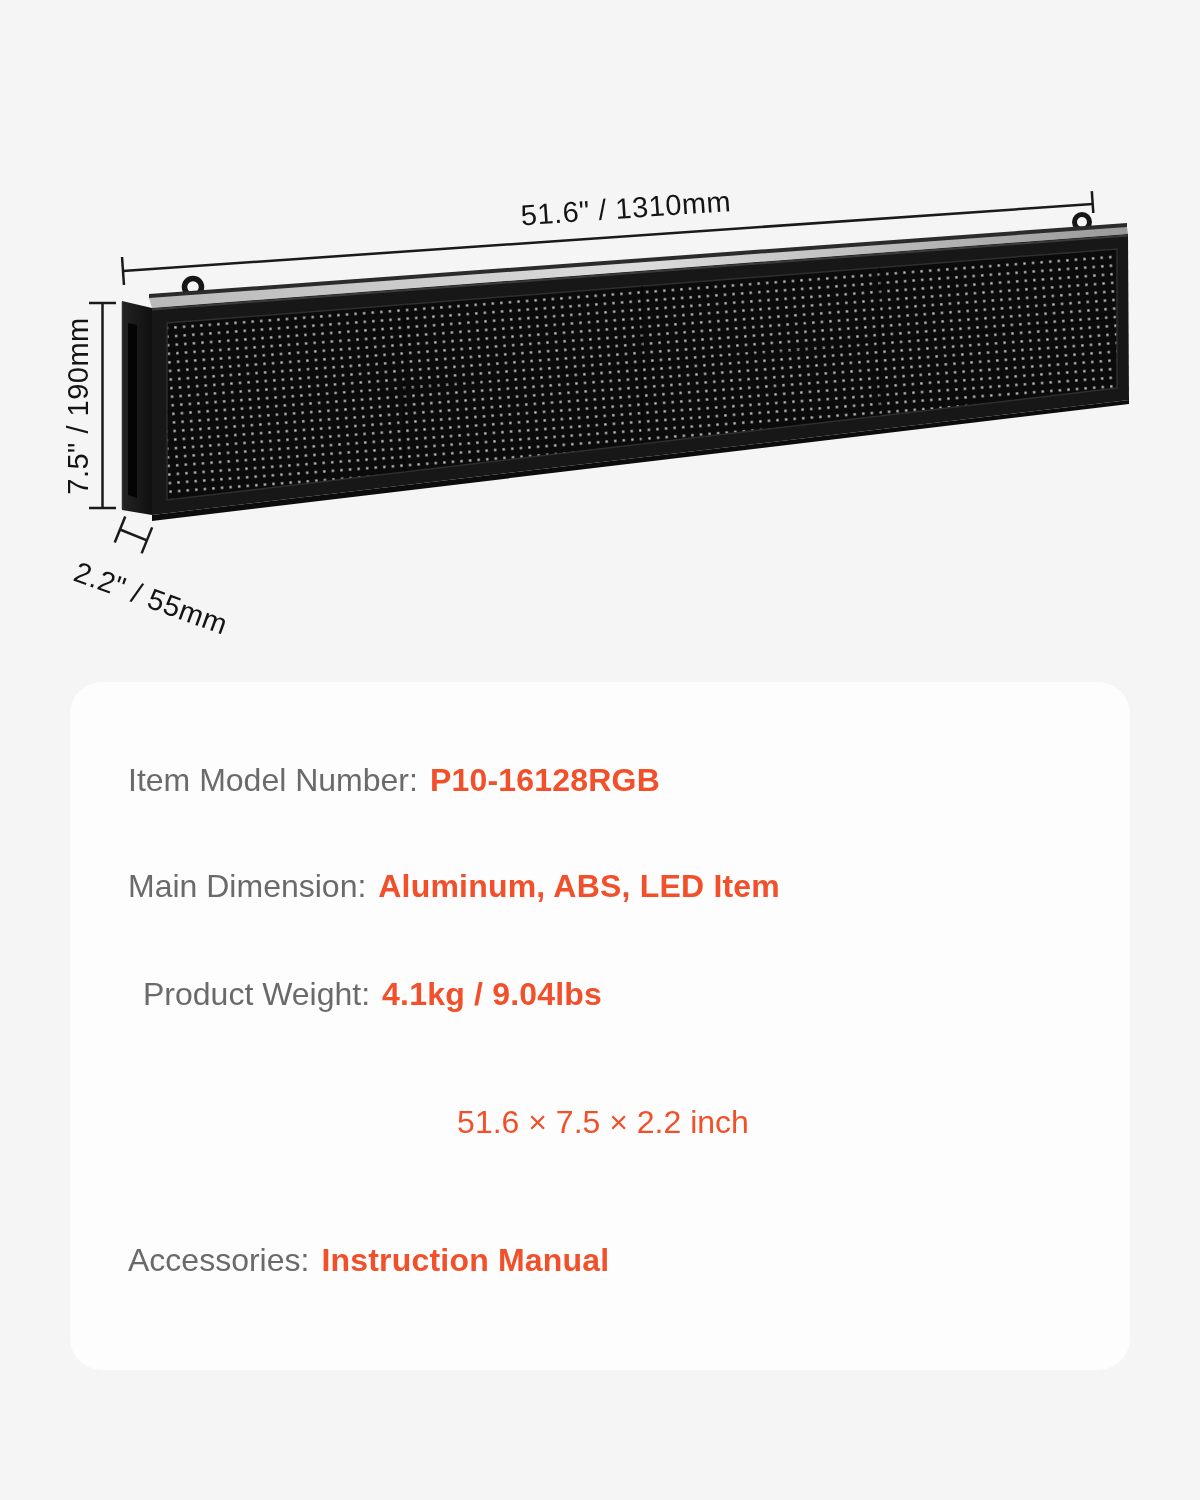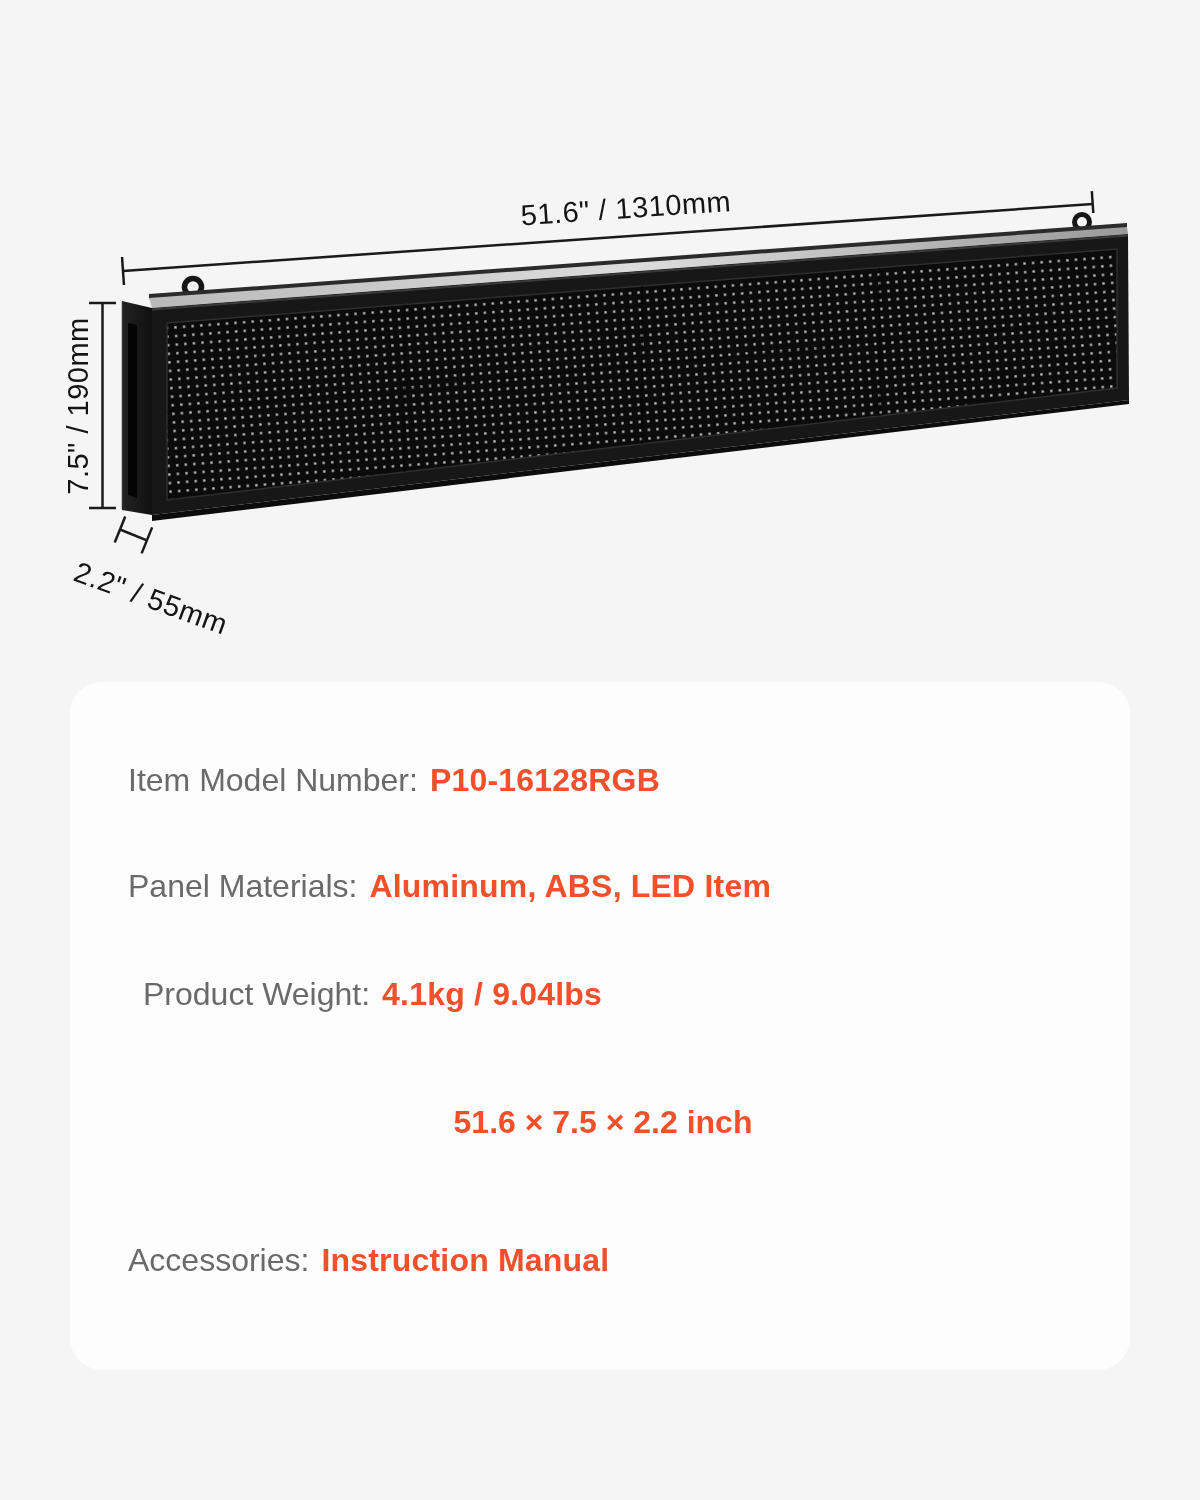--- a/index.html
+++ b/index.html
@@ -28,21 +28,21 @@
   }
   .spec-row{
     position:absolute;left:58px;right:52px;
     font-size:32px;line-height:40px;white-space:nowrap;
   }
   .spec-label{color:var(--label);font-weight:400;}
   .spec-value{color:var(--accent);font-weight:700;margin-left:12px;letter-spacing:0.2px;}
   .spec-value.wide-gap{}
   .dim-line2{
     text-align:center;margin-top:26px;
-    color:var(--accent);font-weight:700;white-space:nowrap;
+    color:var(--accent);font-weight:400;white-space:nowrap;
   }
   .row1{top:78px;}
   .row2{top:184px;}
   .row3{top:292px;margin-left:15px;}
   .row4{top:394px;}
   .row5{top:558px;}
 </style>
 </head>
 <body>
 
@@ -126,21 +126,21 @@
   </g>
 </svg>
 
 <div class="spec-card">
 
   <div class="spec-row row1">
     <span class="spec-label">Item Model Number:</span><span class="spec-value">P10-16128RGB</span>
   </div>
 
   <div class="spec-row row2">
-    <span class="spec-label">Panel Materials:</span><span class="spec-value">Aluminum, ABS, LED Item</span>
+    <span class="spec-label">Main Dimension:</span><span class="spec-value">Aluminum, ABS, LED Item</span>
   </div>
 
   <div class="spec-row row3">
     <span class="spec-label">Product Weight:</span><span class="spec-value">4.1kg / 9.04lbs</span>
   </div>
 
   <div class="spec-row row4">
     <div class="dim-line2">51.6 × 7.5 × 2.2 inch</div>
   </div>
 

